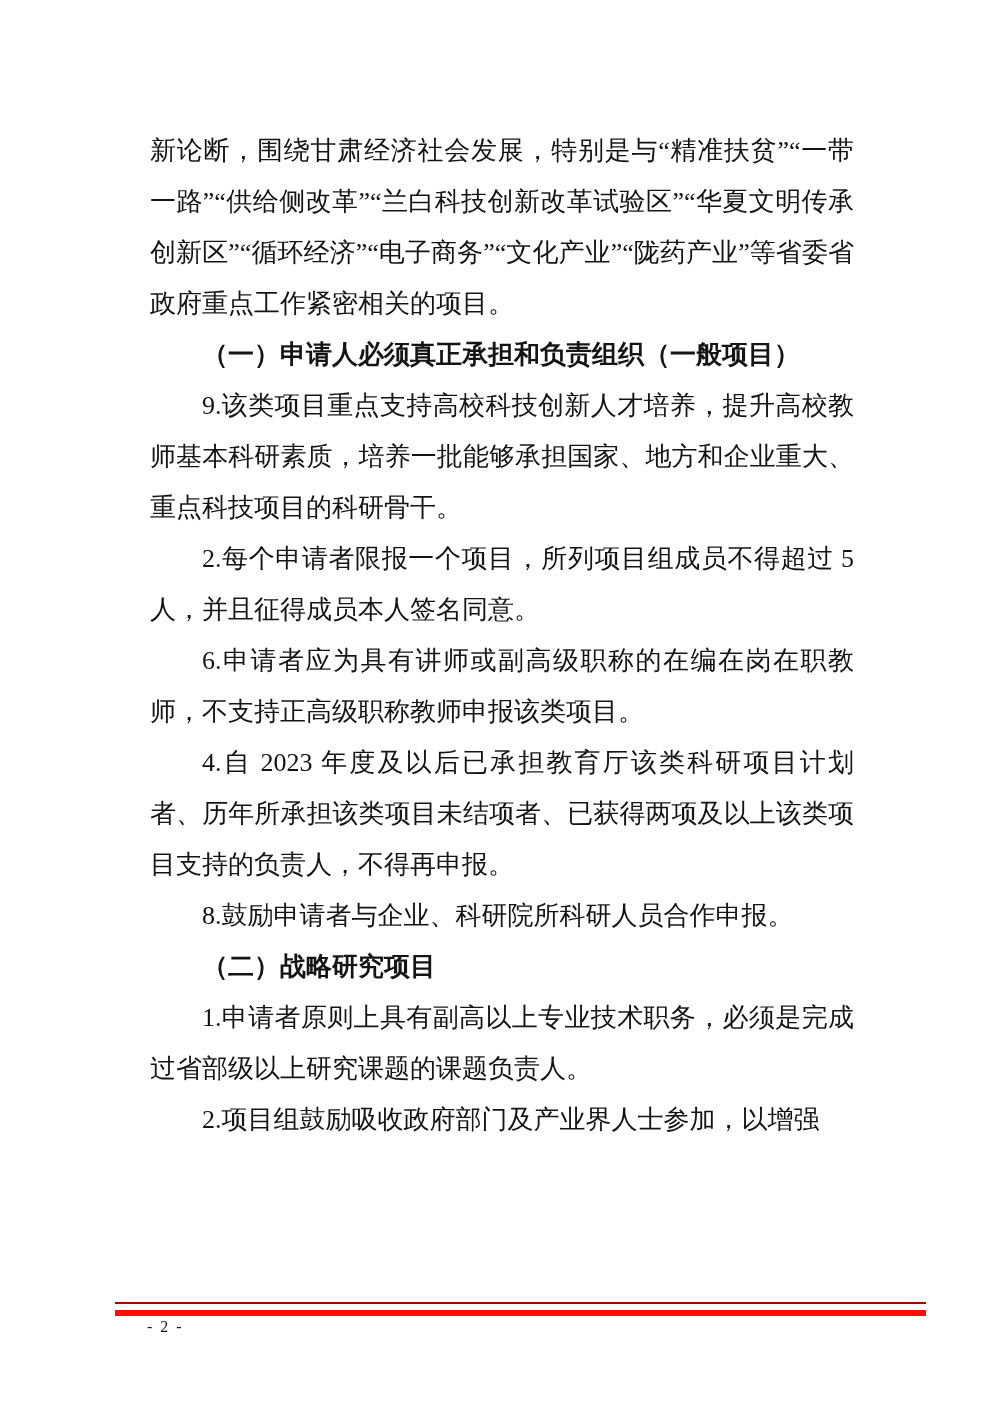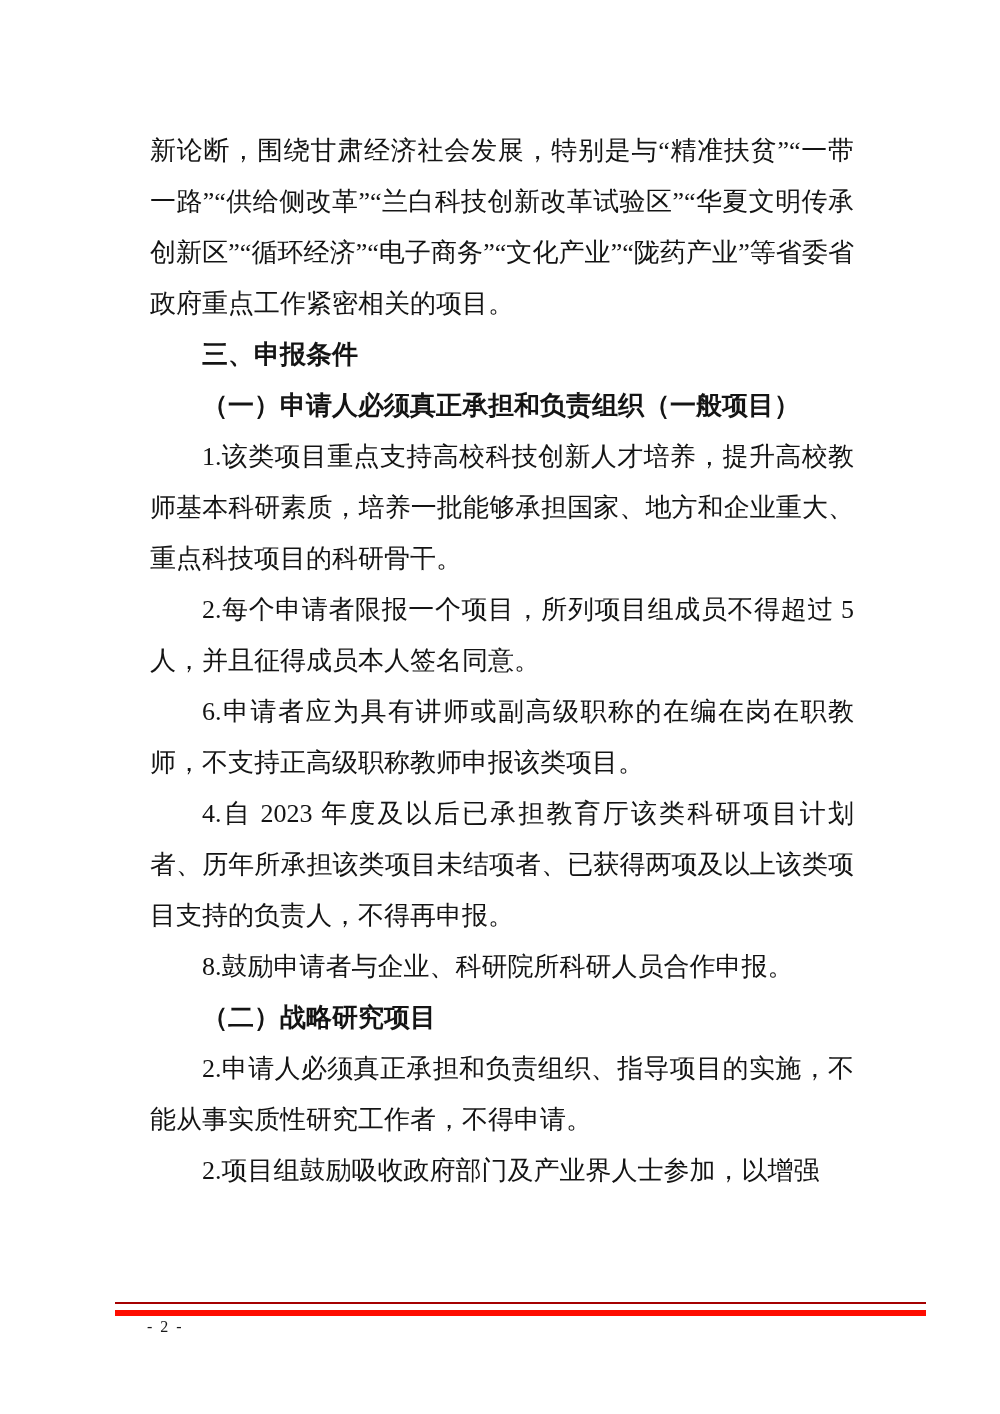--- a/index.html
+++ b/index.html
@@ -67,29 +67,28 @@
     font-family: "Liberation Serif", "DejaVu Serif", serif;
   }
 </style>
 </head>
 <body>
 
 <div class="page">
 
   <div class="content">
     <p class="para-continuation">新论断，围绕甘肃经济社会发展，特别是与“精准扶贫”“一带一路”“供给侧改革”“兰白科技创新改革试验区”“华夏文明传承创新区”“循环经济”“电子商务”“文化产业”“陇药产业”等省委省政府重点工作紧密相关的项目。</p>
-    <p class="heading">三、申报条件</p>
     <p class="subheading">（一）申请人必须真正承担和负责组织（一般项目）</p>
-    <p class="para-indent">1.该类项目重点支持高校科技创新人才培养，提升高校教师基本科研素质，培养一批能够承担国家、地方和企业重大、重点科技项目的科研骨干。</p>
+    <p class="para-indent">9.该类项目重点支持高校科技创新人才培养，提升高校教师基本科研素质，培养一批能够承担国家、地方和企业重大、重点科技项目的科研骨干。</p>
     <p class="para-indent">2.每个申请者限报一个项目，所列项目组成员不得超过 5 人，并且征得成员本人签名同意。</p>
     <p class="para-indent">6.申请者应为具有讲师或副高级职称的在编在岗在职教师，不支持正高级职称教师申报该类项目。</p>
     <p class="para-indent">4.自 2023 年度及以后已承担教育厅该类科研项目计划者、历年所承担该类项目未结项者、已获得两项及以上该类项目支持的负责人，不得再申报。</p>
     <p class="para-indent">8.鼓励申请者与企业、科研院所科研人员合作申报。</p>
     <p class="subheading">（二）战略研究项目</p>
-    <p class="para-indent">2.申请人必须真正承担和负责组织、指导项目的实施，不能从事实质性研究工作者，不得申请。</p>
+    <p class="para-indent">1.申请者原则上具有副高以上专业技术职务，必须是完成过省部级以上研究课题的课题负责人。</p>
     <p class="para-indent">2.项目组鼓励吸收政府部门及产业界人士参加，以增强</p>
   </div>
 
   <div class="footer-rule-thin" style="background: rgb(164, 0, 0);"></div>
   <div class="footer-rule-thick" style="background: rgb(254, 13, 0);"></div>
   <div class="page-number">- 2 -</div>
 
 </div>
 
 </body></html>

